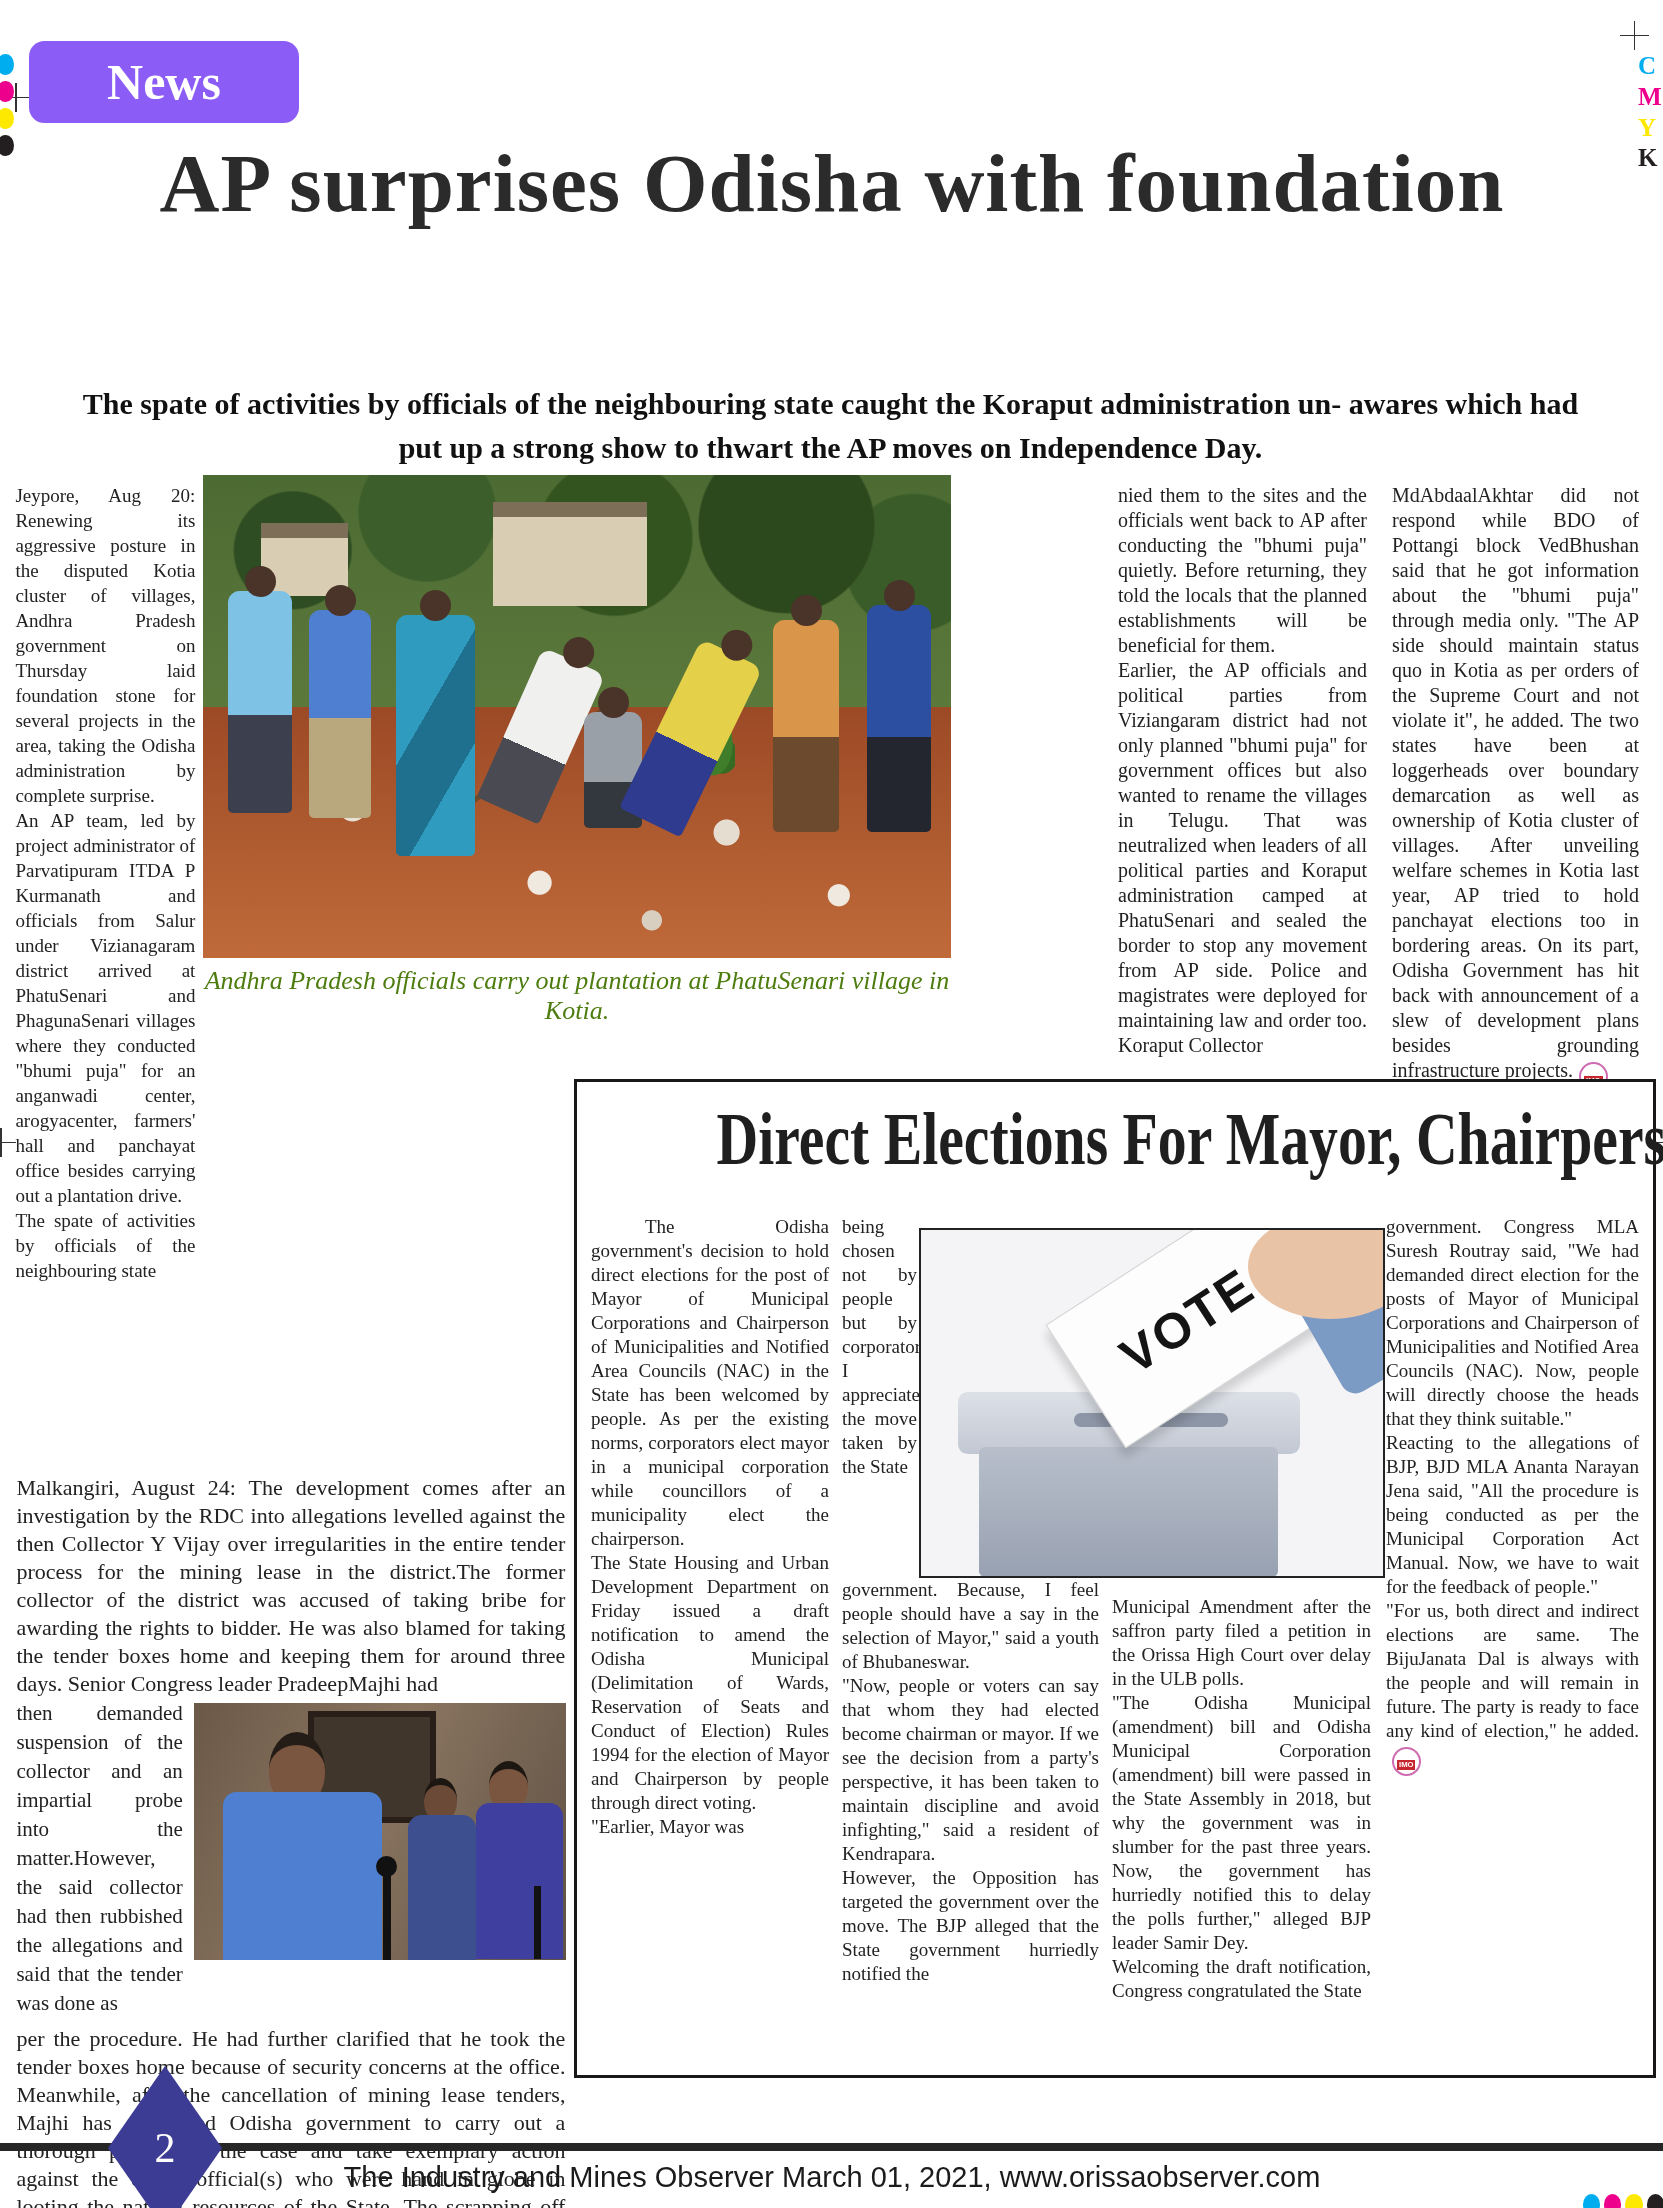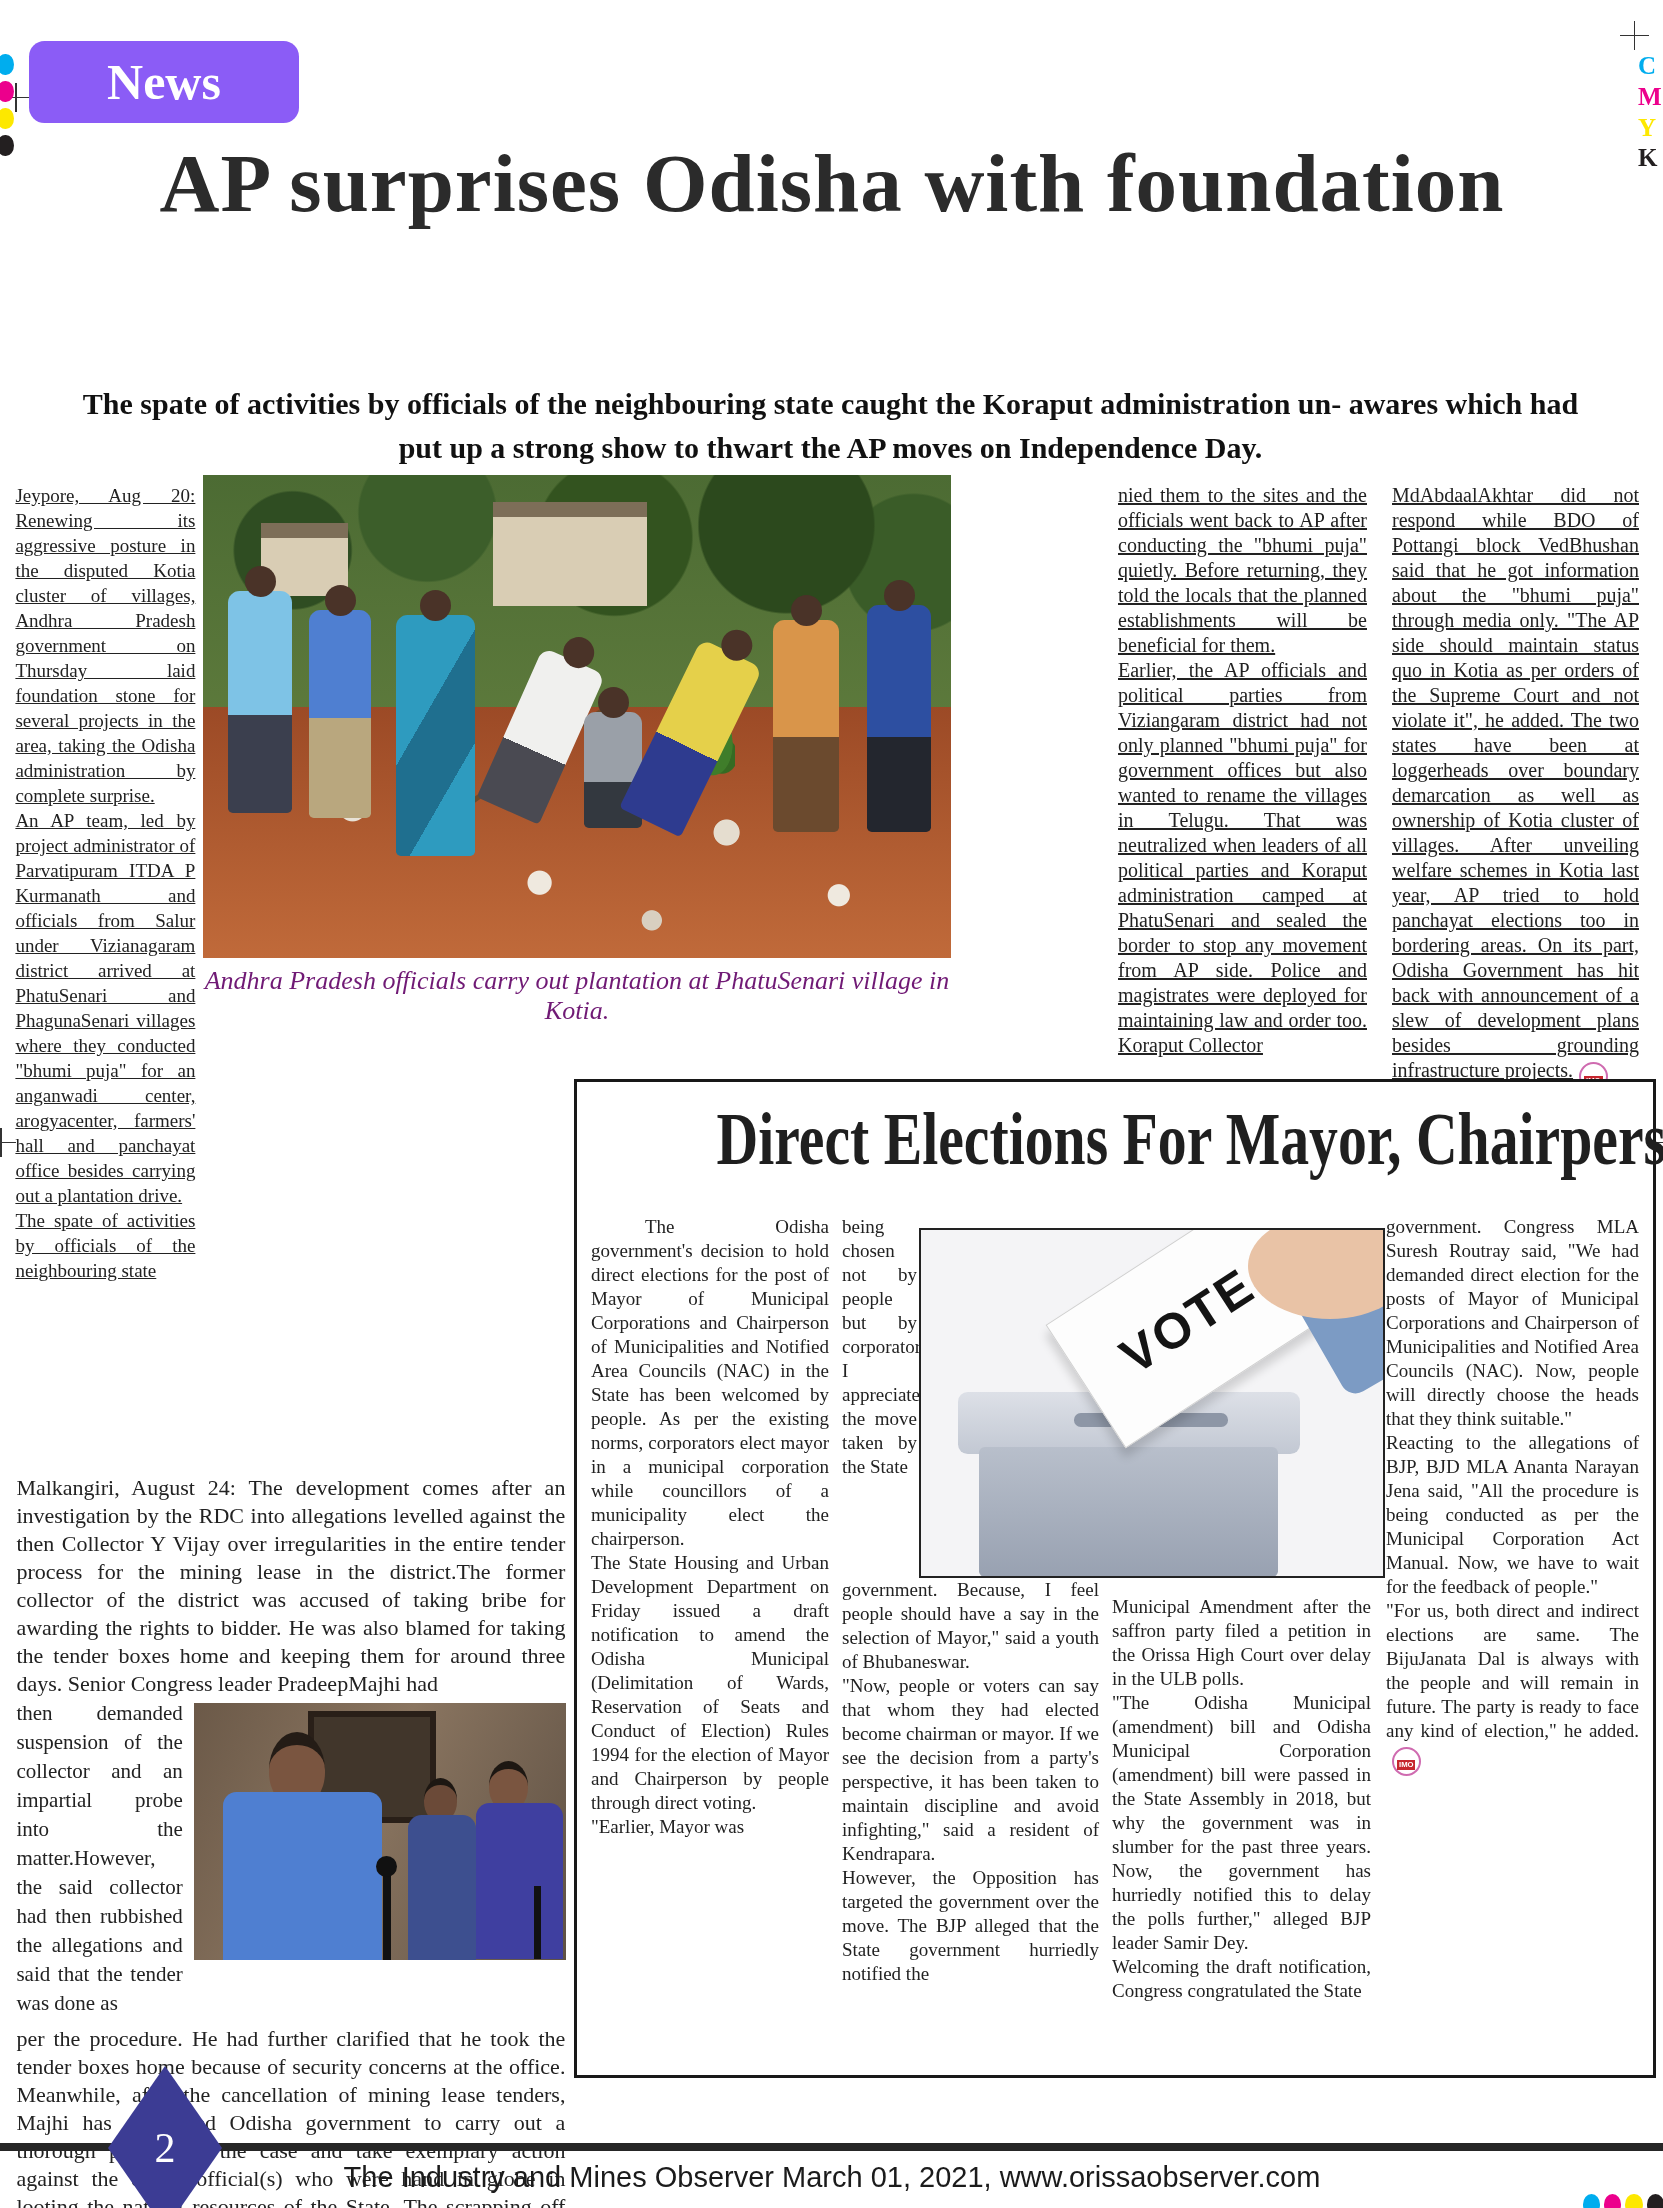--- a/index.html
+++ b/index.html
@@ -14,25 +14,25 @@
         font-family:"Liberation Serif",serif;font-weight:bold;font-size:25px;line-height:25px;}
   
   .news-badge{position:absolute;left:29px;top:41px;width:270px;height:82px;background:#8b5cf6;
         border-radius:15.4px;display:flex;align-items:center;justify-content:center;}
   .news-badge span{color:#fff;font-weight:bold;font-size:50px;font-family:"Liberation Serif",serif;}
   .a1-headline{position:absolute;left:0;top:124px;width:1664px;text-align:center;
         font-weight:bold;font-size:83px;line-height:118px;letter-spacing:1px;color:#2b2b2b;}
   .a1-subhead{position:absolute;left:58px;top:382px;width:1545px;text-align:center;
         font-weight:bold;font-size:30px;line-height:44px;color:#111;}
   
-  .a1col{position:absolute;text-align:justify;font-size:19px;line-height:25px;color:#222;text-decoration:underline;}
+  .a1col{position:absolute;text-align:justify;font-size:19px;line-height:25px;color:#222;}
   .a1col p{margin:0;}
   .a1-photo{position:absolute;left:203px;top:475px;width:748px;height:483px;overflow:hidden;background:#7a8c52;}
   .a1-caption{position:absolute;left:203px;top:966px;width:748px;text-align:center;
-        font-style:italic;font-size:26px;color:#701a75;}
+        font-style:italic;font-size:26px;color:#4d7c0f;}
   .a1-minicols{position:absolute;left:203px;top:1012px;width:816px;display:flex;gap:37px;}
   .a1-minicols div{flex:1;text-align:justify;font-size:20px;line-height:26px;}
   
   .ph-trees{position:absolute;left:0;top:0;width:100%;height:52%;
      background:
        radial-gradient(circle at 12% 30%, #2f4d22 0 58px, transparent 60px),
        radial-gradient(circle at 30% 15%, #3c5e2a 0 68px, transparent 70px),
        radial-gradient(circle at 55% 25%, #33531f 0 77px, transparent 79px),
        radial-gradient(circle at 78% 20%, #2c491d 0 87px, transparent 89px),
        radial-gradient(circle at 95% 35%, #3a5c28 0 68px, transparent 70px),

